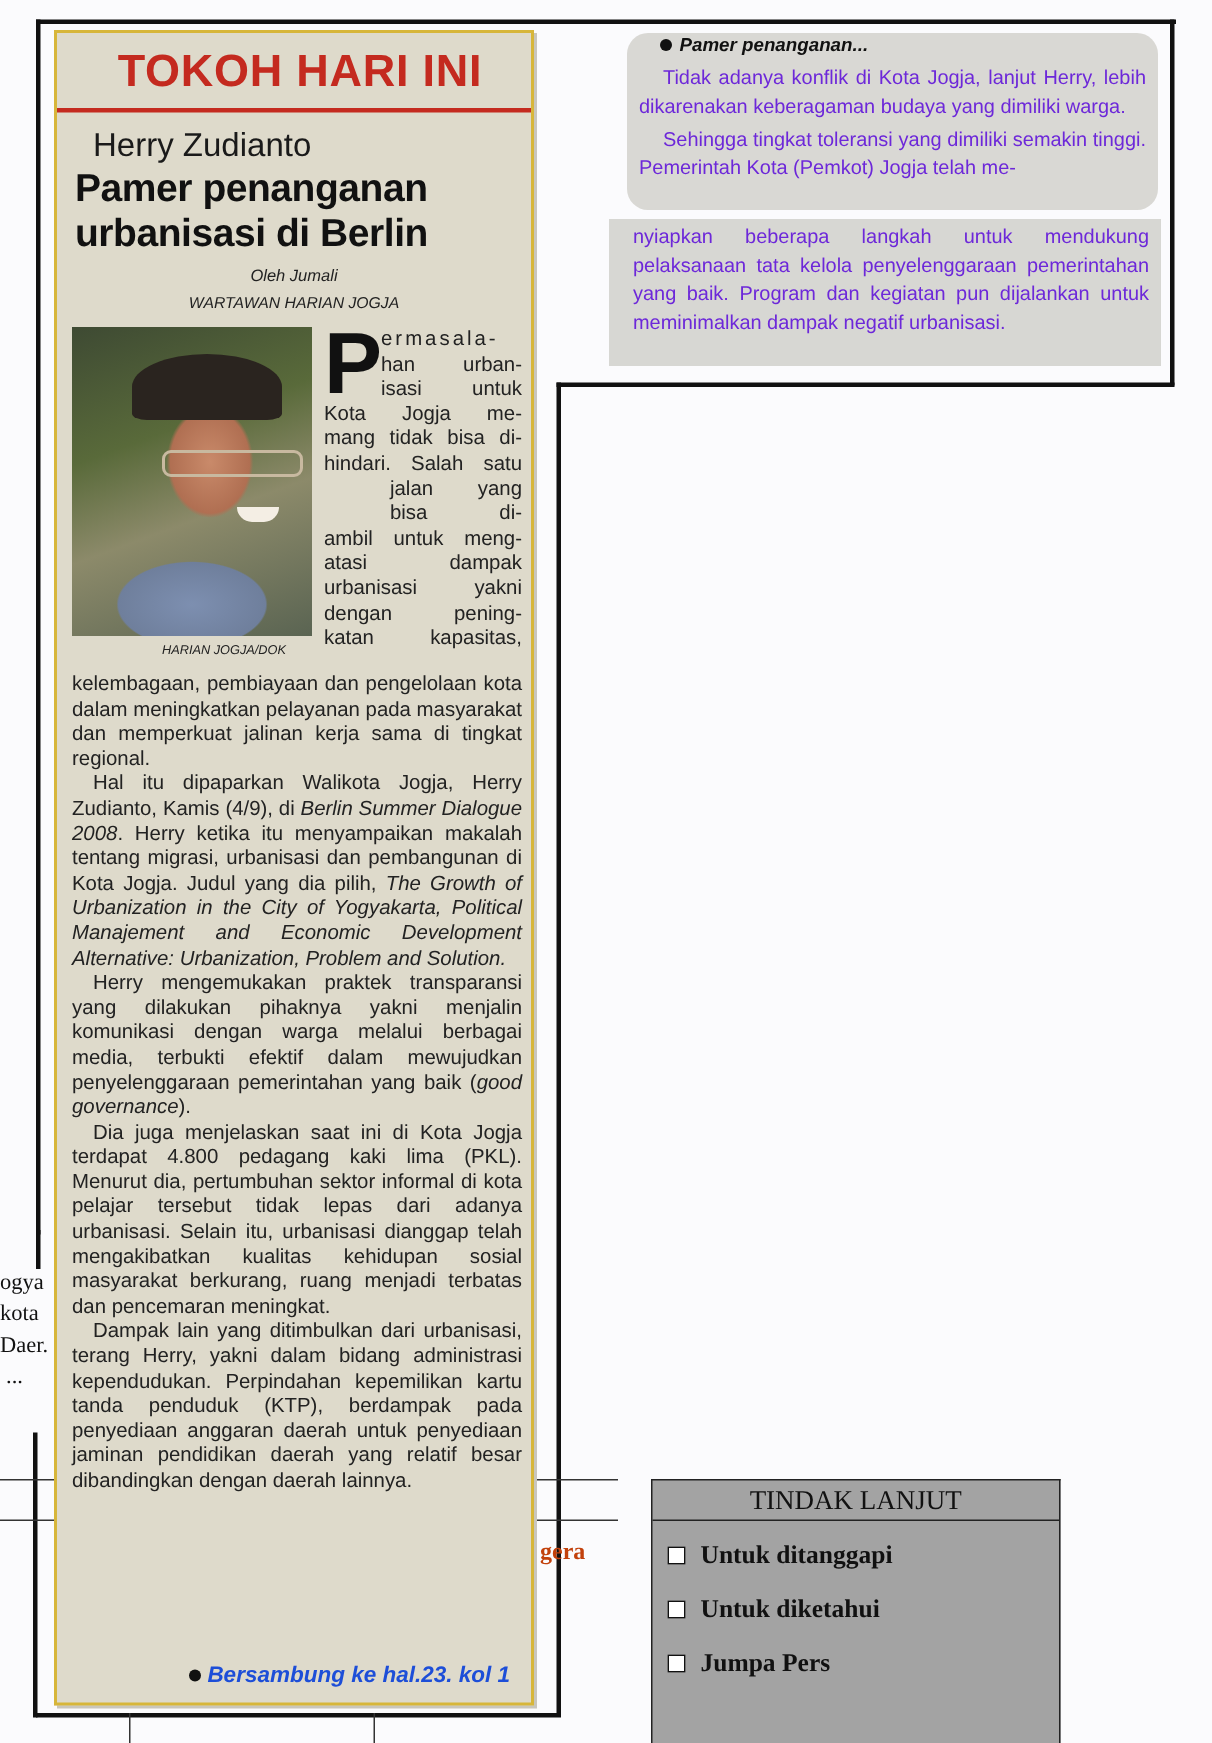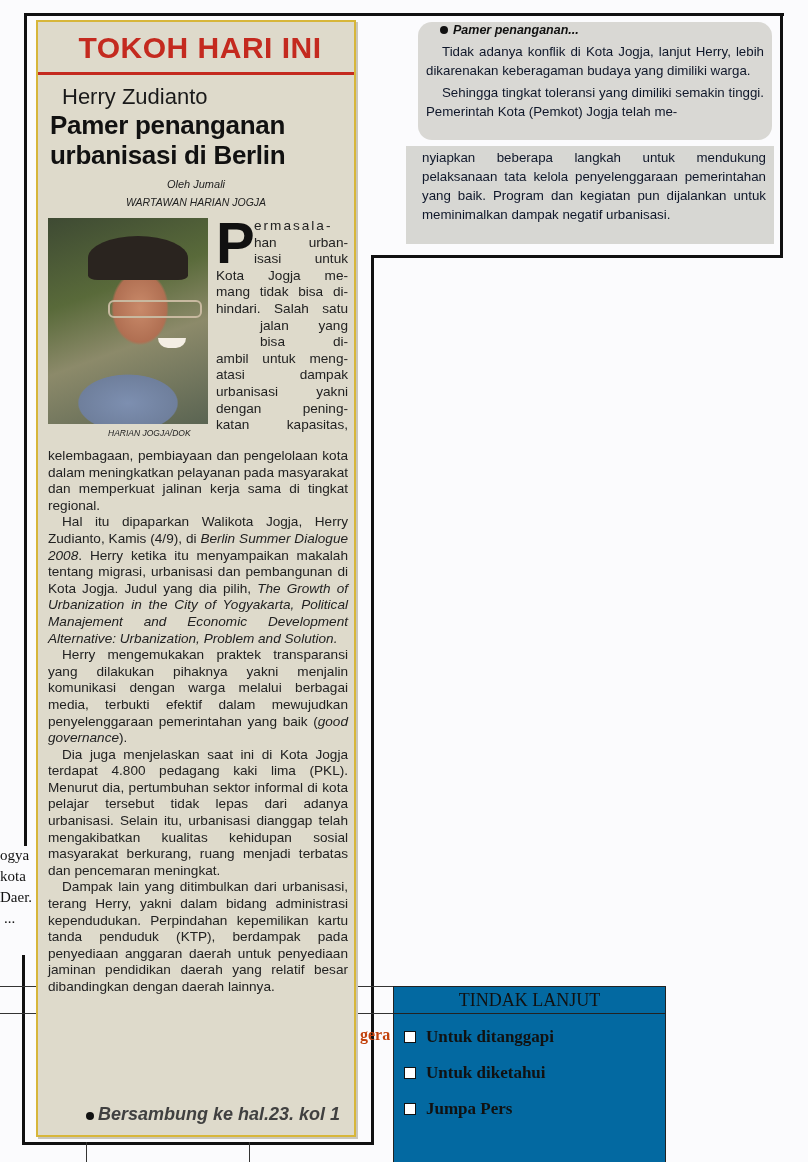--- a/index.html
+++ b/index.html
@@ -51,45 +51,45 @@
     .dropcap {
       position:absolute; left:178px; top:192px; font-size:58px; font-weight:bold; line-height:58px; color:#111;
     }
     .body-text {
       position:absolute; font-size:13.6px; line-height:16.6px; color:#222; text-align:justify;
     }
     .body-text p { margin:0; }
     .body-text p.ind { text-indent:14px; }
     .body-text i { font-style:italic; }
     .cont {
-      position:absolute; right:14px; bottom:10px; font-size:18px; font-weight:bold; font-style:italic; color:#404040;
+      position:absolute; right:14px; bottom:10px; font-size:15px; font-weight:bold; font-style:italic; color:#1d4ed8;
     }
     .cont .dot { display:inline-block; width:8px; height:8px; border-radius:50%; background:#111; margin-right:4px; }
 
     
     .rc1 {
       left:418px; top:22px; width:354px; height:118px; background:#d9d8d4;border-radius:14px;
     }
     .rc2 {
       left:406px; top:146px; width:368px; height:98px; background:#d7d7d3;
     }
     .rc-title { position:absolute; left:22px; top:1px; font-size:12.5px; font-weight:bold; font-style:italic; color:#111; }
     .rc-title .dot { display:inline-block; width:8px; height:8px; border-radius:50%; background:#111; margin-right:5px; }
-    .rc-text { position:absolute; font-size:13.3px; line-height:19px; color:#0f172a; text-align:justify; }
+    .rc-text { position:absolute; font-size:13.3px; line-height:19px; color:#6d28d9; text-align:justify; }
     .rc-text p { margin:0; }
     .rc-text p.ind { text-indent:16px; }
 
     
     .frag { position:absolute; font-family:"Liberation Serif", serif; font-size:15px; color:#111; line-height:21px; }
 
     
     .tl-box {
-      position:absolute; left:393px; top:986px; width:273px; height:176px;
+      position:absolute; left:434px; top:986px; width:273px; height:176px;
       border-left:1px solid #222; border-right:1px solid #222; border-top:1px solid #222;
-      box-sizing:border-box; background:#0369a1;
+      box-sizing:border-box; background:#a3a3a3;
     }
     .tl-head {
       height:26px; border-bottom:1px solid #222; text-align:center;
       font-family:"Liberation Serif", serif; font-size:18px; line-height:26px; color:#111;
     }
     .tl-item { display:flex; align-items:center; margin-left:10px; margin-top:10px; height:26px;
       font-family:"Liberation Serif", serif; font-weight:bold; font-size:17px; color:#111; }
     .tl-item .cb { width:12px; height:12px; border:1.5px solid #111; margin-right:10px; box-sizing:border-box; background:#fff; }
     .gera { position:absolute; left:360px; top:1026px; font-family:"Liberation Serif", serif; font-weight:bold; font-size:16px; color:#c2410c; }
   </style>

